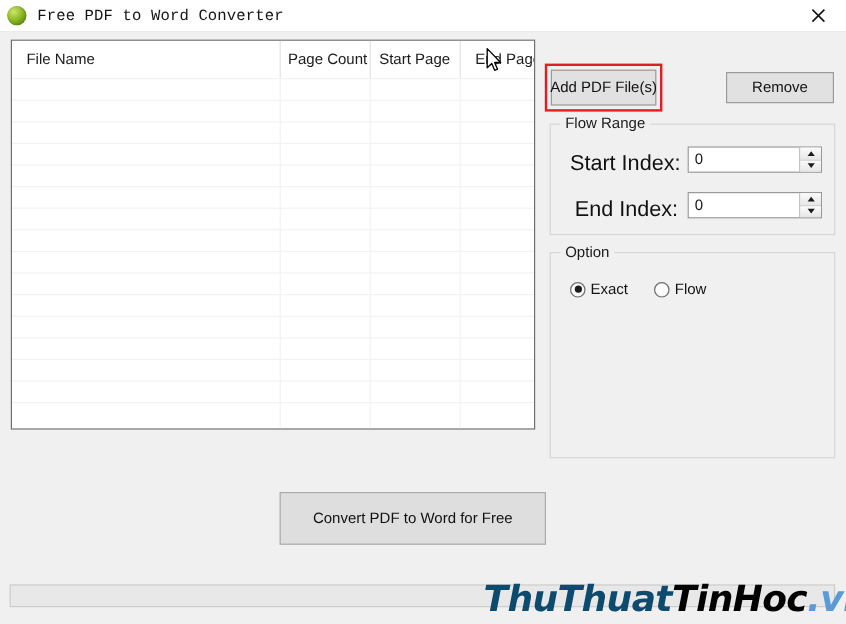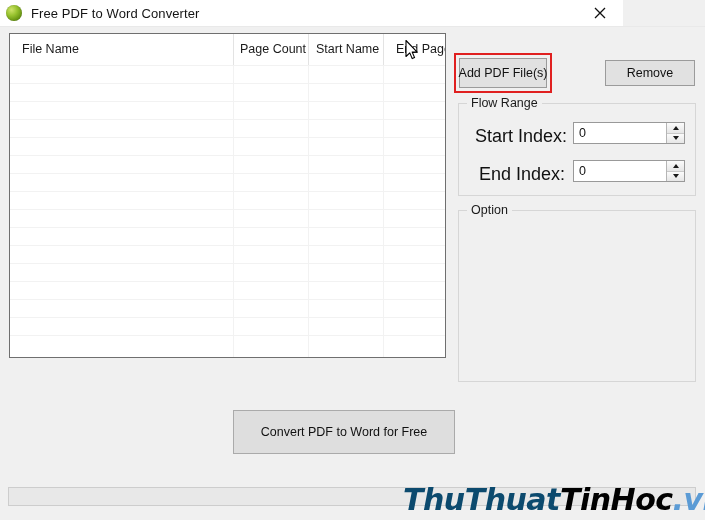--- a/index.html
+++ b/index.html
@@ -15,25 +15,26 @@
     color: #000000;
     overflow: hidden;
     position: relative;
     -webkit-font-smoothing: antialiased;
   }
 
   
   .titlebar {
     position: absolute;
     left: 0; top: 0;
-    width: 623px;
+    width: 705px;
     height: 26px;
     background: #ffffff;
     display: flex;
     align-items: center;
+    font-family: Liberation Mono, monospace;
   }
   .title-icon {
     width: 16px; height: 16px;
     margin-left: 6px;
     border-radius: 50%;
     background: radial-gradient(circle at 34% 30%, #cfe36a 0%, #97c22e 38%, #5f8c0d 78%, #3d6205 100%);
     box-shadow: inset 0 0 1px rgba(0,0,0,.35);
     flex: 0 0 auto;
   }
   .title-text {
@@ -332,21 +333,21 @@
   </div>
 </div>
 <div class="titlebar-sep"></div>
 
 <div class="client">
 
   <div class="filelist">
     <div class="fl-header" id="fl-header">
         <div class="hcell" style="left: 230px; width: 68px;">Page Count</div>
         <div class="hcell" style="left: 12px; width: 211px;">File Name</div>
-        <div class="hcell" style="left: 306px; width: 67px;">Start Name</div>
+        <div class="hcell" style="left: 306px; width: 67px;">Start Page</div>
         <div class="hcell" style="left: 386px; width: 61px;">End Page</div>
         <div class="hdiv" style="left: 223px;"></div>
         <div class="hdiv" style="left: 298px;"></div>
         <div class="hdiv" style="left: 373px;"></div>
       </div>
     <div class="fl-rows" id="fl-rows">
         <div class="fl-row"></div>
         <div class="fl-row"></div>
         <div class="fl-row"></div>
         <div class="fl-row"></div>
@@ -399,20 +400,30 @@
         <div class="spin-dn">
             <div class="tri tri-dn"></div>
           </div>
       </div>
     </div>
   </div>
 
   <div class="groupbox" id="option-group">
     <span class="gb-title">Option</span>
 
+    <div class="radio-row" style="left:16px; top:23px;">
+      <div class="radio-item" style="margin-right:22px;">
+        <span class="radio-dot checked"></span>
+        <span class="radio-label">Exact</span>
+      </div>
+      <div class="radio-item">
+        <span class="radio-dot"></span>
+        <span class="radio-label">Flow</span>
+      </div>
+    </div>
   </div>
 
   <div class="btn" id="convert-btn">Convert PDF to Word for Free</div>
 
   <div id="status-bar"></div>
 
   <div id="watermark">
     <span class="wm-a">ThuThuat</span><span class="wm-b">TinHoc</span><span class="wm-c">.vn</span>
   </div>
 

